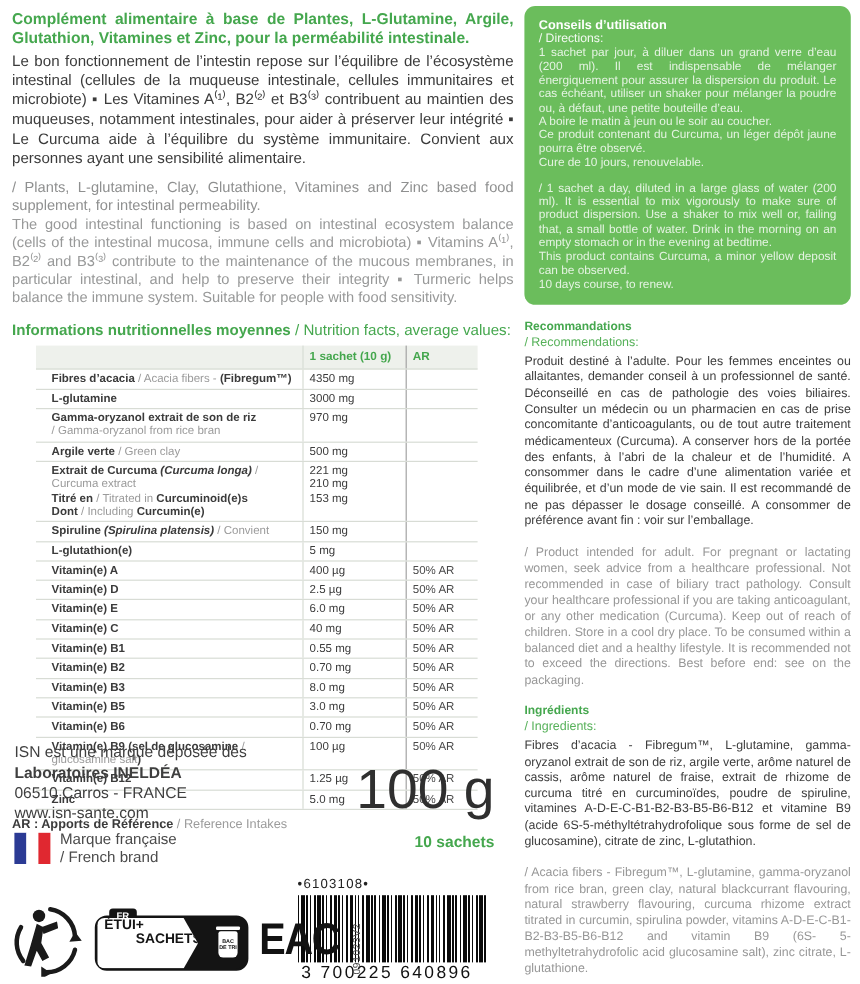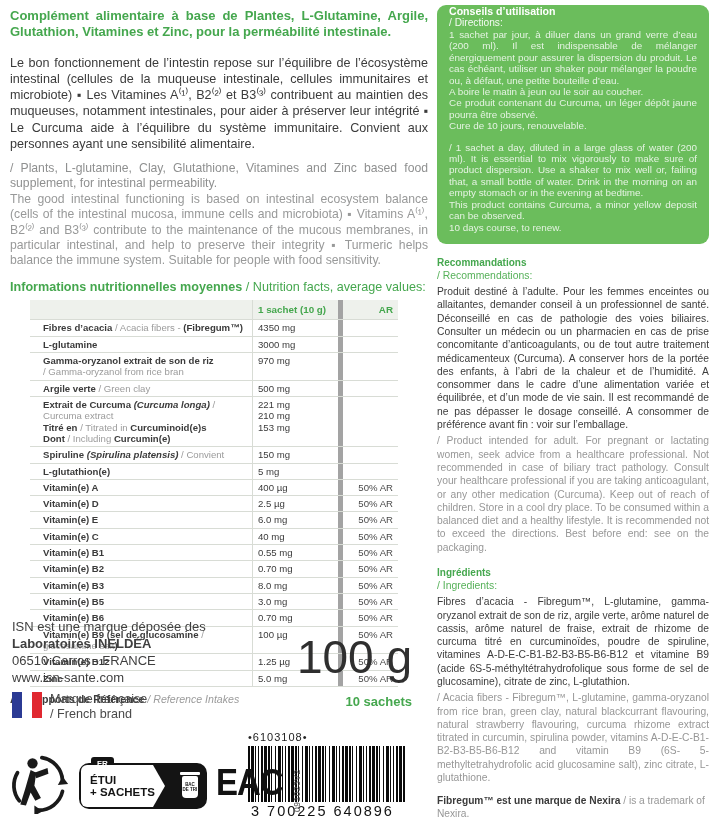--- a/index.html
+++ b/index.html
@@ -4,46 +4,46 @@
 <style>
   * { margin:0; padding:0; box-sizing:border-box; }
   html,body { background:#ffffff; }
   .page {
     position:relative; width:717px; height:820px; background:#fff;
     font-family:"Liberation Sans", sans-serif; color:#3b3b3b; overflow:hidden;
   }
   
   .left-col { position:absolute; left:10px; top:8px; width:418px; height:808px; }
   .title-fr { color:#45a74e; font-weight:700; font-size:13px; line-height:16.4px; text-align:justify; }
-  .body-fr  { color:#3b3b3b; font-size:12.6px; line-height:16.2px; text-align:justify; margin-top:14px; }
+  .body-fr  { color:#3b3b3b; font-size:12.6px; line-height:16.2px; text-align:justify; margin-top:2px; }
   .title-en { color:#8f9090; font-size:12.2px; line-height:15.4px; text-align:justify; margin-top:9px; }
   .body-en  { color:#989999; font-size:12.2px; line-height:15.4px; text-align:justify; }
   .nutri-head { margin-top:11px; font-size:12.6px; }
   .nutri-head b { color:#45a74e; font-weight:700; }
   .nutri-head span { color:#45a74e; font-weight:400; }
 
   .ntable { margin-top:6px; margin-left:20px; width:368px; }
   .t-row, .t-head { display:flex; border-bottom:1px solid #d8dcd5; }
   .t-head { background:#eef1ec; }
   .tc { padding:2px 5px; font-size:9.6px; line-height:1.18; }
   .tc.name { width:222px; padding-left:13px; }
   .tc.val  { width:86px; border-left:1px solid #d8dcd5; color:#3b3b3b; }
-  .tc.ar   { width:60px; border-left:5px solid #a3a3a3; color:#4a4a4a;text-align:right; }
+  .tc.ar   { width:60px; border-left:1px solid #a3a3a3; color:#4a4a4a; }
   .t-head .tc { padding:4px 5px; }
   .t-head .val, .t-head .ar { color:#45a74e; font-weight:700; font-size:9.8px; }
   .s-b  { color:#3b3b3b; font-weight:700; }
   .s-g  { color:#9b9b9b; font-weight:400; }
   .s-bi { color:#3b3b3b; font-weight:700; font-style:italic; }
 
   .footnote { margin-top:6px; font-size:10.6px; }
-  .footnote b { color:#3b3b3b; } .footnote span { color:#9b9b9b;font-style:italic; }
+  .footnote b { color:#3b3b3b; } .footnote span { color:#9b9b9b; }
 
   .company { position:absolute; left:2px; top:610px; font-size:13px; line-height:17px; color:#3f3f3f; }
   .company .bold { font-weight:700; }
-  .brandrow { position:absolute; left:2px; top:684px; display:flex; align-items:flex-start; gap:8px; }
+  .brandrow { position:absolute; left:2px; top:684px; display:flex; align-items:center; gap:8px; }
   .flag { width:30px; height:26px; display:flex; }
   .flag i { flex:1; } .flag .b{background:#2b3a94;} .flag .w{background:#ffffff;} .flag .r{background:#e02830;}
   .brandtxt { font-size:12.6px; line-height:15px; color:#4a4a4a; }
 
   .weight  { position:absolute; left:230px; top:622px; width:172px; text-align:right;
              font-size:46px; font-weight:400; color:#2f2f2f; letter-spacing:0; }
   .sachets { position:absolute; left:230px; top:686px; width:172px; text-align:right;
              font-size:13px; font-weight:700; color:#45a74e; }
 
   .barcode-block { position:absolute; left:238px; top:723px; width:158px; }
@@ -54,45 +54,45 @@
   .bc-digits { margin-top:-12px; font-size:14.5px; letter-spacing:2px; color:#111;
     background:#fff; display:inline-block; padding:0 3px; }
 
   .icons-row { position:absolute; left:0; top:744px; display:flex; align-items:center; gap:9px; }
   .pill { position:relative; width:128px; height:46px; border:2.5px solid #141414; border-radius:10px;
           background:#141414; display:flex; overflow:visible; margin-top:6px;gap:10px; }
   .pill .fr-tab { position:absolute; top:-8px; left:10px; background:#141414; color:#fff;
           font-size:8px; font-weight:700; padding:1.5px 6px; border-radius:3px; }
   .pill .txtzone { background:#fff; width:84px; border-radius:6px 0 0 6px;
           clip-path:polygon(0 0, calc(100% - 12px) 0, 100% 50%, calc(100% - 12px) 100%, 0 100%);
-          display:flex; flex-direction:column; justify-content:center; padding-left:9px; }
+          display:flex; flex-direction:row; justify-content:center; padding-left:9px; }
   .pill .l1 { font-size:11.5px; font-weight:700; color:#141414; }
   .pill .l2 { font-size:11.5px; font-weight:700; color:#141414; }
   .pill .binzone { flex:1; display:flex; align-items:center; justify-content:center; }
   .bin { position:relative; width:22px; height:28px; }
   .bin .lid { position:absolute; top:0; left:1px; width:20px; height:3px; background:#fff; border-radius:1px; }
   .bin .bod { position:absolute; top:4px; left:3px; width:16px; height:22px; background:#fff;
               border-radius:2px 2px 4px 4px; display:flex; align-items:center; justify-content:center; }
   .bin .bod span { font-size:4.5px; font-weight:700; color:#141414; text-align:center; line-height:5px; }
   .eac { font-size:33px; font-weight:900; color:#121212; letter-spacing:-1px;
          transform:scaleY(1.12); font-family:"Liberation Sans", sans-serif; }
   .version { font-size:8.5px; color:#4d4d4d; writing-mode:vertical-rl; transform:rotate(180deg); height:58px; letter-spacing:0.5px; }
 
   
   .right-col { position:absolute; left:437px; top:5px; width:272px; }
-  .gbox { background:#6bbd5c; border-radius:9px; padding:0 12px 11px 12px; }
+  .gbox { background:#6bbd5c; border-radius:9px; padding:10px 12px 11px 12px; }
   .gbox .gtitle { color:#ffffff; font-weight:700; font-size:10.6px; line-height:12px; }
   .gbox .gsub   { color:rgba(255,255,255,0.92); font-size:10.2px; line-height:12px; }
   .gbox p { color:rgba(255,255,255,0.82); font-size:9.9px; line-height:11.4px; text-align:justify; }
   .gbox p.gap { margin-top:10px; }
 
   .sec-head  { color:#45a74e; font-weight:700; font-size:10px; line-height:12.6px; margin-top:13px; }
   .sec-sub   { color:#56b159; font-size:10.4px; line-height:12.6px; }
   .p-dark { color:#3c3c3c; font-size:10.3px; line-height:13.3px; text-align:justify; margin-top:3px; }
-  .p-gray { color:#979797; font-size:10.3px; line-height:13.3px; text-align:justify; margin-top:3px; }
+  .p-gray { color:#979797; font-size:10.3px; line-height:13.3px; text-align:justify; margin-top:13px; }
   .trademark { margin-top:10px; font-size:10.2px; line-height:13px; }
   .trademark b { color:#3b3b3b; } .trademark span { color:#979797; }
 </style>
 </head>
 <body>
 
 <div class="page">
 
   <div class="left-col">
     <p class="title-fr">Complément alimentaire à base de Plantes, L-Glutamine, Argile, Glutathion, Vitamines et Zinc, pour la perméabilité intestinale.</p>

